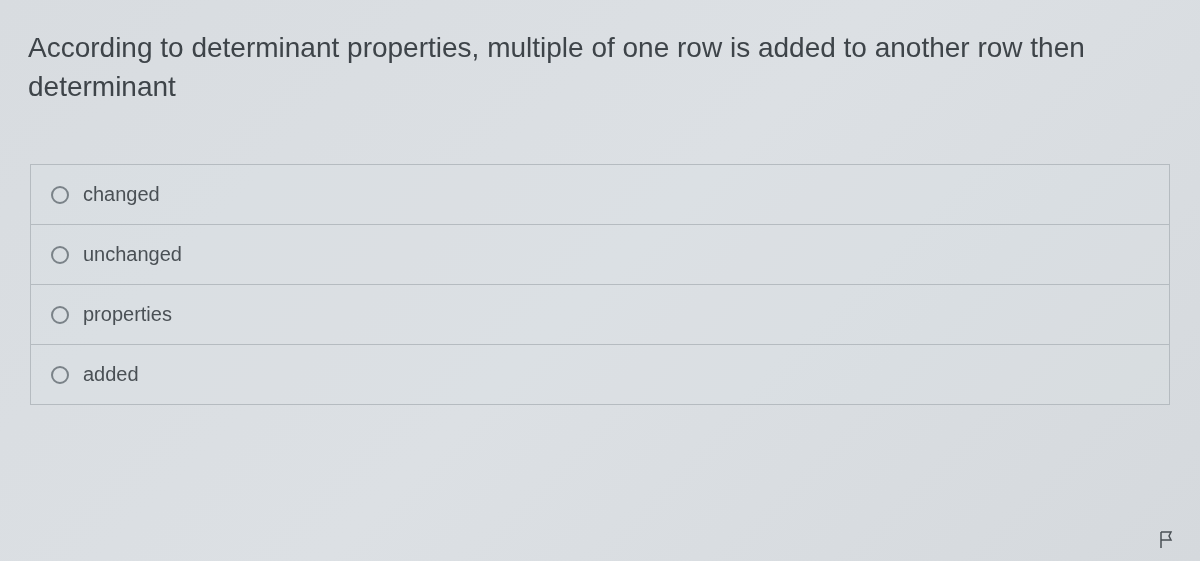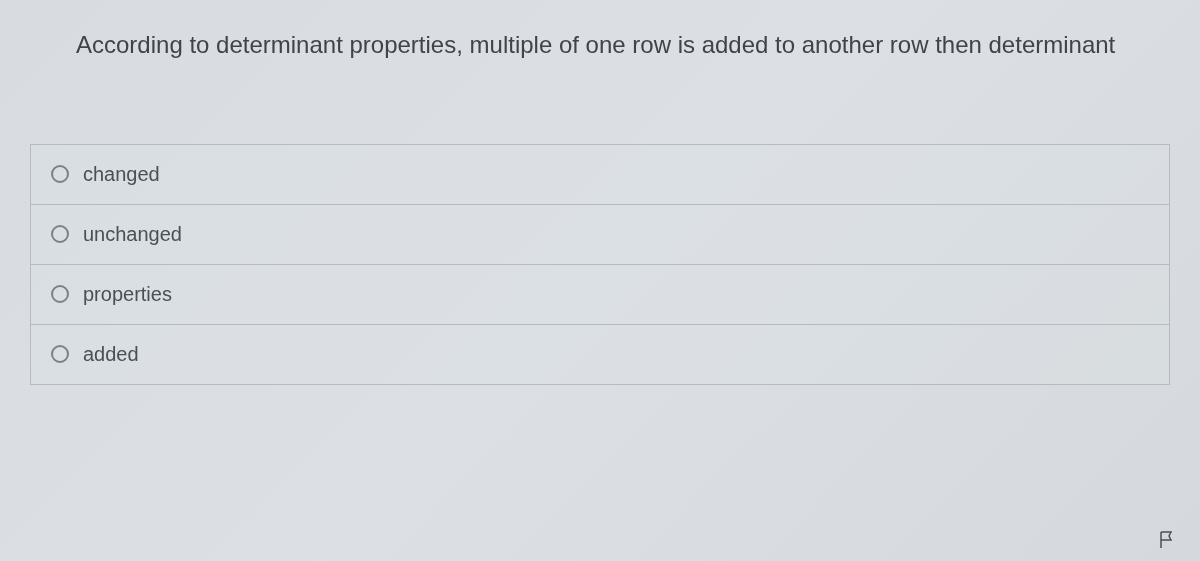--- a/index.html
+++ b/index.html
@@ -12,28 +12,27 @@
       height: 561px;
       background: linear-gradient(135deg, #d8dce0 0%, #dce0e4 50%, #d5d9dd 100%);
       font-family: "Segoe UI", Arial, sans-serif;
       overflow: hidden;
       position: relative;
     }
     .question-container {
       padding: 28px 28px 0 28px;
     }
     .question-text {
-      font-size: 24px;
+      font-size: 28px;
       color: #3e4449;
       line-height: 1.4;
       font-weight: 400;
-      margin-left: 48px;
     }
     .options-container {
-      margin-top: 82px;
+      margin-top: 58px;
       margin-left: 30px;
       margin-right: 30px;
       border: 1px solid #b5bbc0;
       border-bottom: none;
       background: rgba(220, 224, 228, 0.3);
     }
     .option-row {
       display: flex;
       align-items: center;
       padding: 18px 20px;

